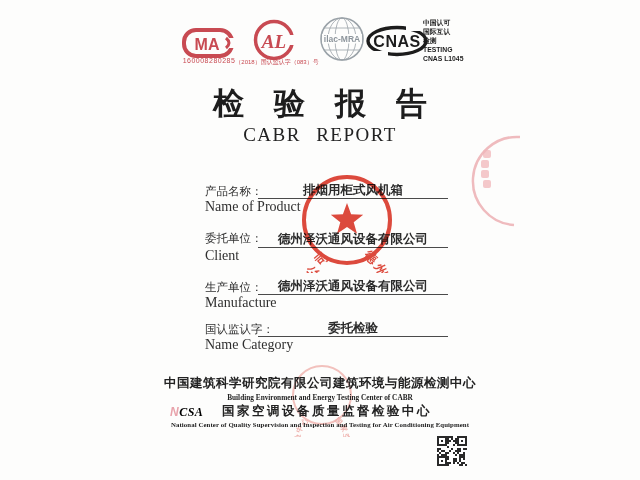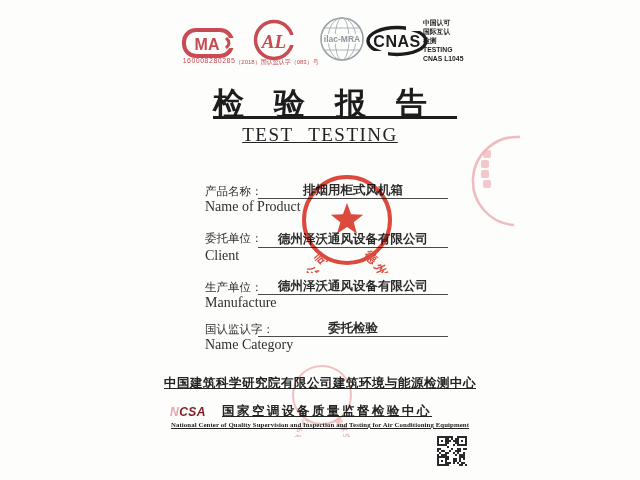--- a/index.html
+++ b/index.html
@@ -3,21 +3,21 @@
 <meta charset="utf-8">
 <style>
   html,body{margin:0;padding:0;background:#ffffff;}
   .page{
     position:relative;width:640px;height:480px;overflow:hidden;
     background:#fdfdfc;
     font-family:"Liberation Serif","DejaVu Serif",serif;
     color:#2e2e2e;
   }
   .abs{position:absolute;}
-  .centered{left:0;width:640px;text-align:center;white-space:nowrap;text-decoration:underline;}
+  .centered{left:0;width:640px;text-align:center;white-space:nowrap;}
 
   
   .cma-number{top:57px;left:172px;width:74px;text-align:center;
     font-size:7px;color:#c84a52;letter-spacing:.5px;
     font-family:"Liberation Sans",sans-serif;}
   .cal-caption{top:58px;left:234px;width:86px;text-align:center;
     font-size:6px;color:#c84a52;white-space:nowrap;
     font-family:"Liberation Sans",sans-serif;}
   .cnas-textblock{top:18px;left:423px;width:60px;
     font-family:"Liberation Sans",sans-serif;
@@ -39,21 +39,21 @@
 
   
   .org-cn{top:375px;font-size:12.5px;font-weight:bold;color:#222;letter-spacing:.5px;}
   .org-en{top:393px;font-size:7.3px;font-weight:bold;color:#222;}
   .center-cn{top:403px;font-size:12.5px;font-weight:bold;color:#222;
     letter-spacing:2.5px;padding-left:14px;box-sizing:border-box;}
   .center-en{top:421px;font-size:6.8px;font-weight:bold;color:#222;letter-spacing:.1px;}
   .ncsa-logo{top:405px;left:170px;font-family:"Liberation Sans",sans-serif;
     font-size:12px;font-weight:bold;font-style:italic;letter-spacing:.5px;}
   .ncsa-logo .n{color:#e8a3ab;}
-  .ncsa-logo .rest{color:#7f1d1d;}
+  .ncsa-logo .rest{color:#000000;font-family:Liberation Serif, serif;}
 
   
   .stamp{mix-blend-mode:multiply;pointer-events:none;}
   .edge-char{position:absolute;width:8px;height:8px;border-radius:2px;
     background:#f0b6ba;opacity:.75;}
 
   
   .qr{top:436px;left:437px;width:30px;height:30px;background:#fff;}
   .qr i{position:absolute;background:#2a2a2a;}
 </style>
@@ -97,21 +97,21 @@
 
   <div class="abs cnas-textblock">
     <div>中国认可</div>
     <div>国际互认</div>
     <div>检测</div>
     <div>TESTING</div>
     <div>CNAS L1045</div>
   </div>
 
   <div class="abs centered title-cn">检验报告</div>
-  <div class="abs centered title-en">TEST TESTING</div>
+  <div class="abs centered title-en">CABR REPORT</div>
 
   <div>
     <div class="abs f-label-cn" style="top:184px">产品名称：</div>
     <div class="abs f-label-en" style="top:199px">Name of Product</div>
     <div class="abs f-value" style="top:182px">排烟用柜式风机箱</div>
   </div>
   <div>
     <div class="abs f-label-cn" style="top:231px">委托单位：</div>
     <div class="abs f-label-en" style="top:248px">Client</div>
     <div class="abs f-value" style="top:231px">德州泽沃通风设备有限公司</div>
@@ -150,20 +150,21 @@
 
   <svg class="abs stamp" style="top:133px;left:468px;opacity:.8" width="60" height="100" viewBox="0 0 60 100">
     <path d="M52,4 A44,44 0 0 0 46,92" fill="none" stroke="#eeadb2" stroke-width="2.5"></path>
   </svg>
   <span class="edge-char abs" style="top:150px;left:483px"></span>
   <span class="edge-char abs" style="top:160px;left:481px"></span>
   <span class="edge-char abs" style="top:170px;left:481px"></span>
   <span class="edge-char abs" style="top:180px;left:483px"></span>
 
   <div class="abs centered org-cn">中国建筑科学研究院有限公司建筑环境与能源检测中心</div>
+  <div class="abs centered org-en">Building Environment and Energy Testing Center of CABR</div>
   <div class="abs ncsa-logo">
     <span class="n">N</span><span class="rest">CSA</span>
   </div>
   <div class="abs centered center-cn">国家空调设备质量监督检验中心</div>
   <div class="abs centered center-en">National Center of Quality Supervision and Inspection and Testing for Air Conditioning Equipment</div>
 
   <div class="abs qr">
       <i style="left:0px;top:0px;width:2px;height:2px"></i>
       <i style="left:2px;top:0px;width:2px;height:2px"></i>
       <i style="left:4px;top:0px;width:2px;height:2px"></i>

